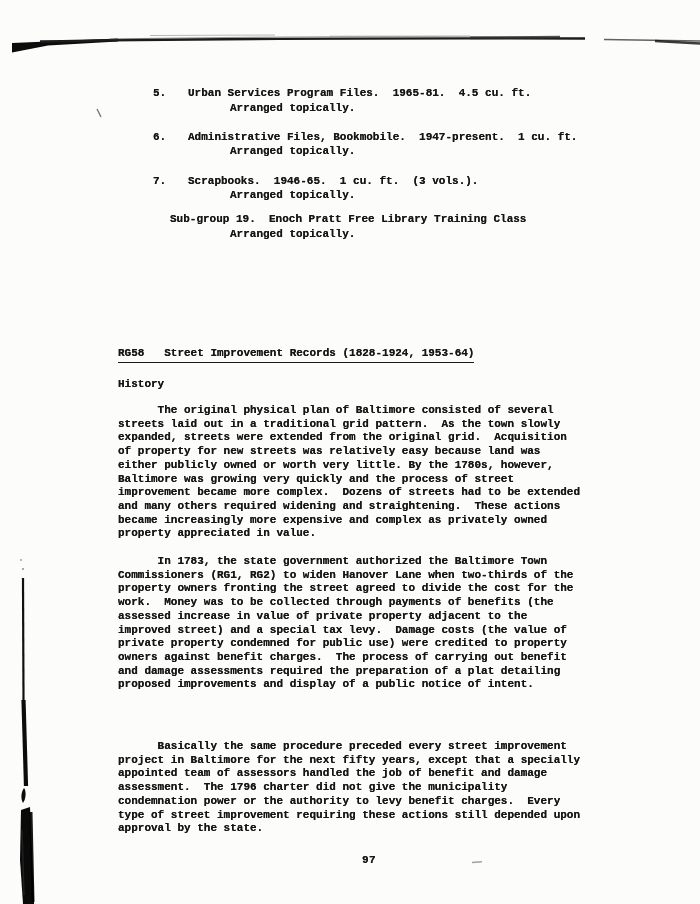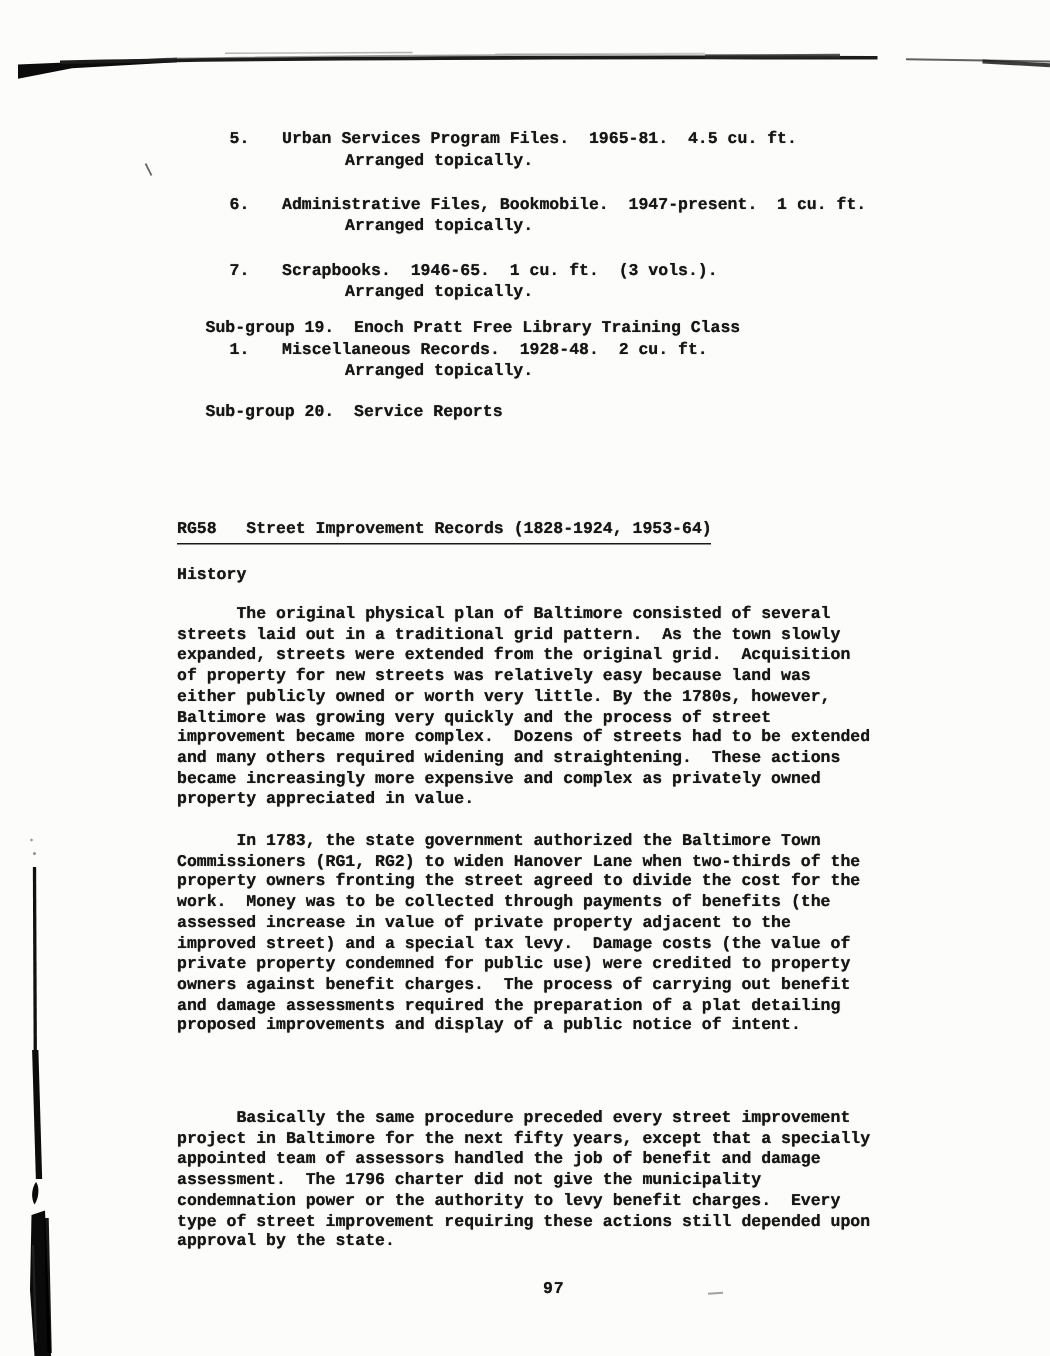--- a/index.html
+++ b/index.html
@@ -13,21 +13,21 @@
   .txt{
     font-size:11px;
     text-shadow:0 0 .5px rgba(10,10,10,.85);
   }
   
   .list-block{left:118px;line-height:14.6px}
   .li-line1{margin-left:35px;white-space:pre}
   .num{display:inline-block;width:35px;white-space:pre}
   .arr{margin-left:112px;white-space:pre}
   .gap{height:14.6px}
-  .sg-h{margin-left:19px;white-space:pre}
+  .sg-h{margin-left:52px;white-space:pre}
   
   .heading{left:118px}
   .heading .hl{white-space:pre;border-bottom:1.6px solid #1a1a1a;padding-bottom:2.5px;display:inline-block}
   .history{left:118px}
   
   .para{left:118px;line-height:13.7px;white-space:pre}
   .pageno{letter-spacing:.5px}
   svg{display:block}
 </style>
 </head>
@@ -75,27 +75,25 @@
   <div class="gap"></div>
   <div>
     <div class="li-line1"><span class="num">7.</span><span class="tt">Scrapbooks.  1946-65.  1 cu. ft.  (3 vols.).</span></div>
     <div class="arr">Arranged topically.</div>
   </div>
 </div>
 
 <div class="abs txt list-block" style="top:212px">
   <div class="sg-h">Sub-group 19.  Enoch Pratt Free Library Training Class</div>
   <div>
-    <div class="li-line1"><span class="num">1.</span><span class="tt">Miscellaneous Records.  1928-48.  2 cu. ft.</span></div>
     <div class="arr">Arranged topically.</div>
   </div>
 </div>
 
 <div class="abs txt list-block" style="top:268px">
-  <div class="sg-h">Sub-group 20.  Service Reports</div>
   <div>
   </div>
 </div>
 
 <div class="abs txt heading" style="top:347px">
   <span class="hl">RG58   Street Improvement Records (1828-1924, 1953-64)</span>
 </div>
 
 <div class="abs txt history" style="top:378px">History</div>
 

